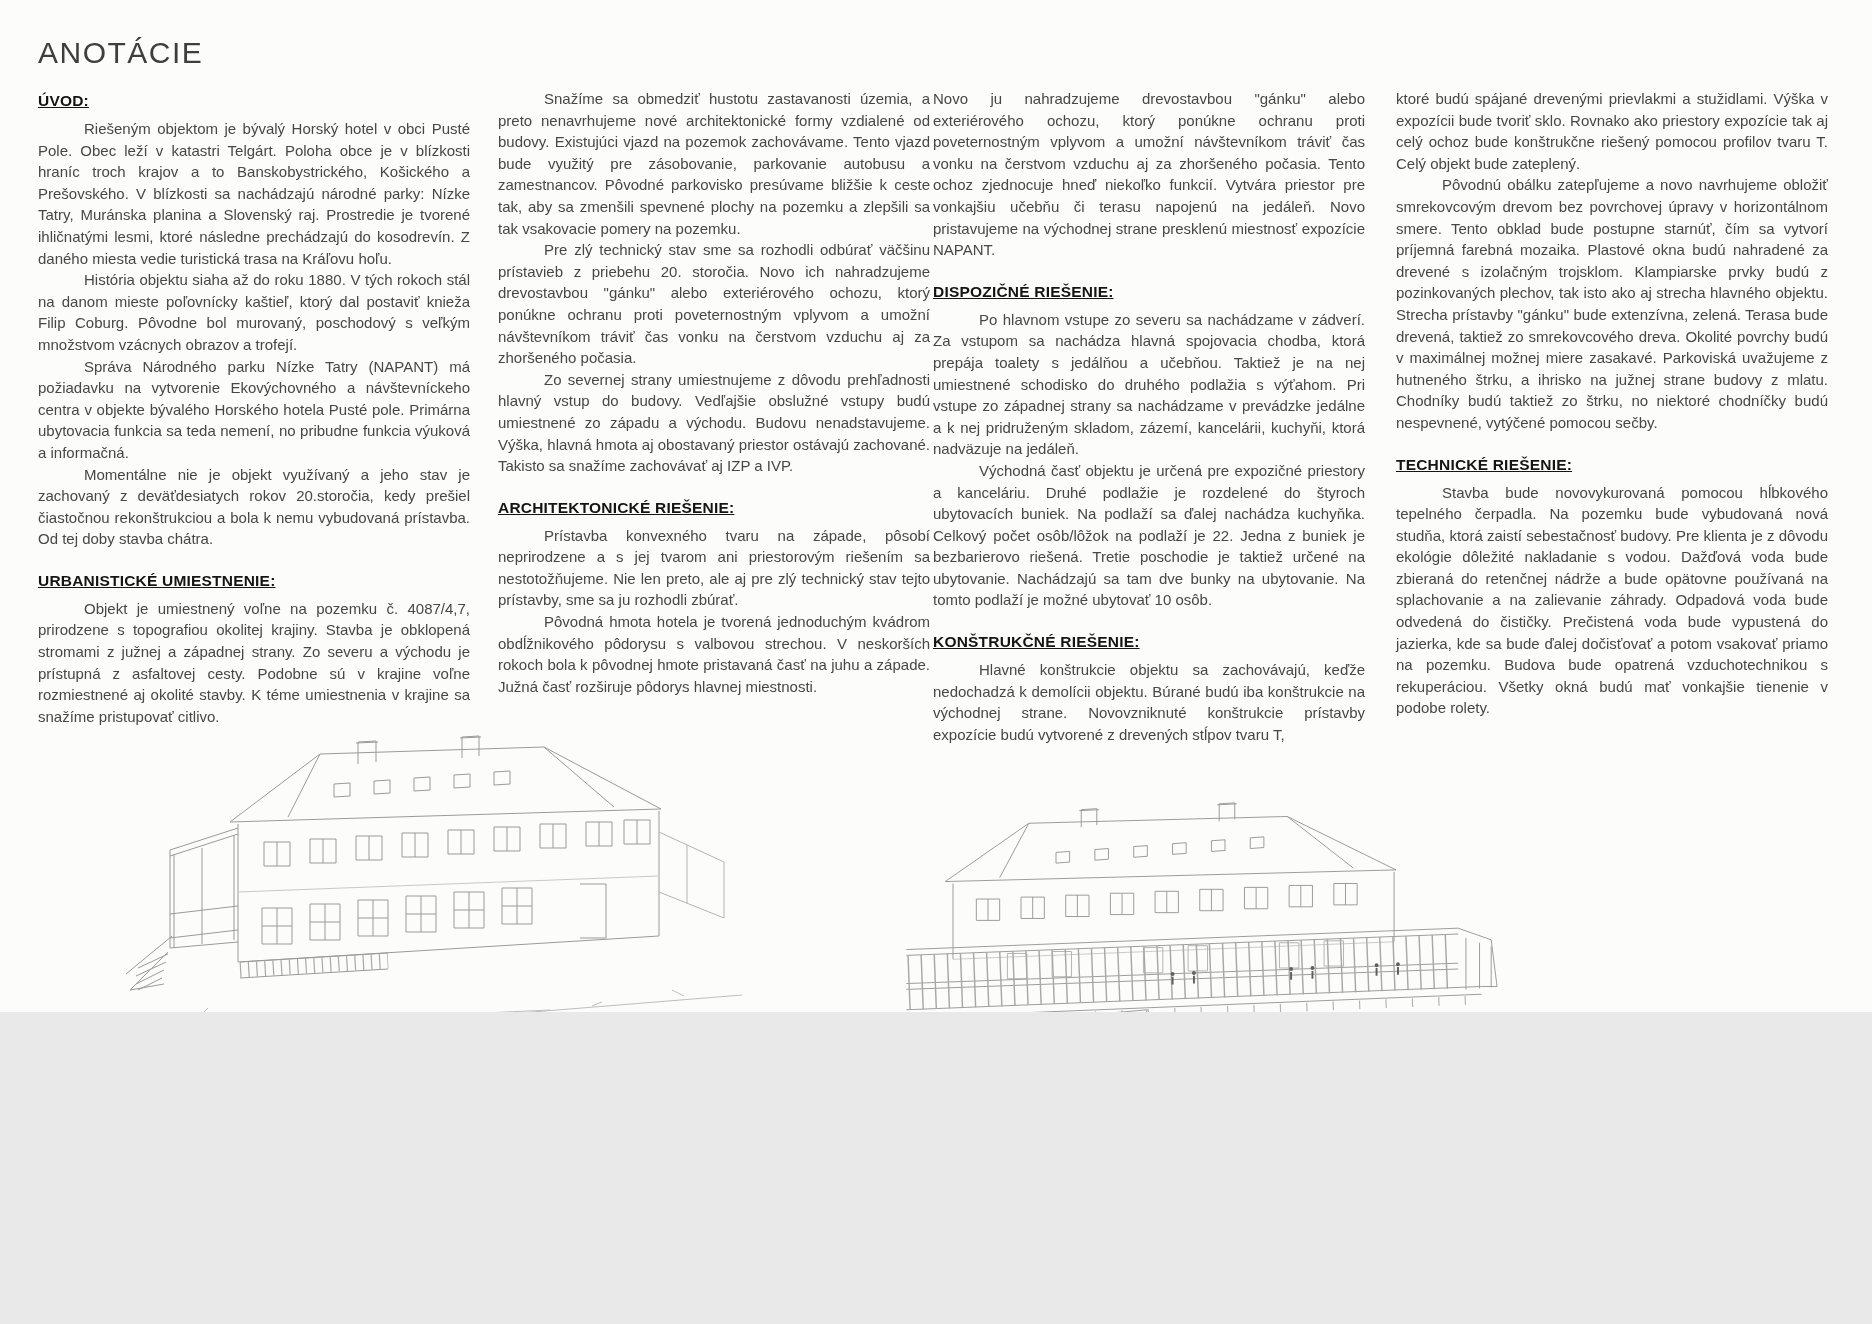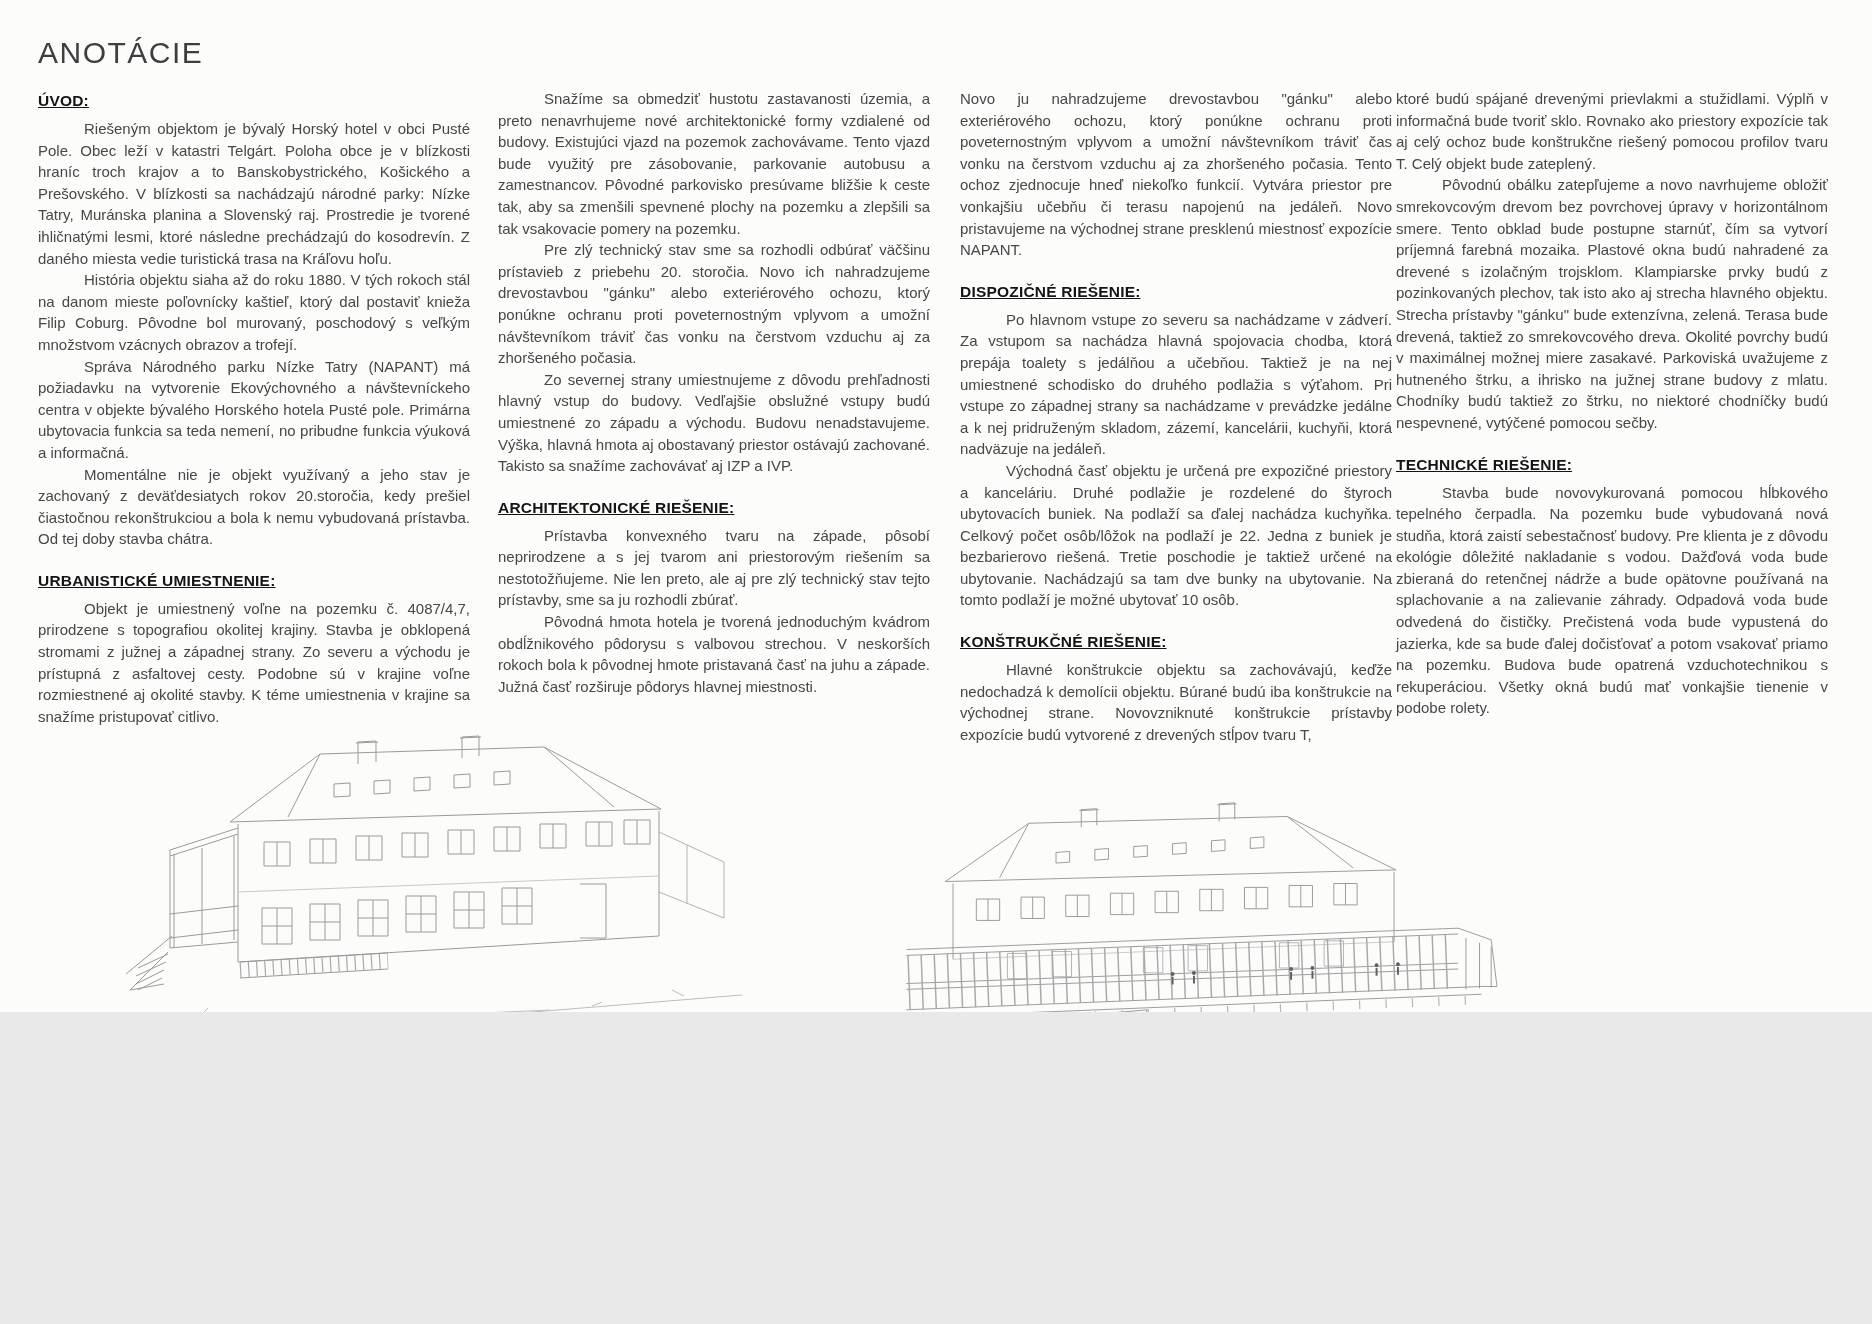--- a/index.html
+++ b/index.html
@@ -1,21 +1,21 @@
 <!DOCTYPE html>
 <html><head>
 <meta charset="utf-8">
 <style>
   html,body{margin:0;padding:0;background:#e9e9e9;}
   .sheet{position:relative;width:1872px;height:1012px;background:#fcfcfb;
          font-family:"Liberation Sans",sans-serif;overflow:hidden;margin:0 auto;}
   .col{position:absolute;width:432px;top:88px;}
   #col1{left:38px;top:36px;}
   #col2{left:498px;}
-  #col3{left:960px;}
+  #col3{left:933px;}
   #col4{left:1396px;}
   .page-title{font-size:30px;font-weight:400;color:#3e3e3e;letter-spacing:1.5px;margin:0 0 22px 0;}
   h2.sec{font-size:15.5px;font-weight:700;color:#141414;text-decoration:underline;
          margin:22px 0 8px 0;letter-spacing:.2px;}
   h2.sec.first{margin-top:0;}
   .col p{margin:0;font-size:15px;line-height:21.6px;color:#474747;text-align:justify;text-indent:46px;}
   .col p.cont{text-indent:0;}
   .sketch{position:absolute;}
   .sketch svg{display:block;}
   .logo{position:absolute;left:38px;top:1252px;font-size:19px;color:#101010;white-space:nowrap;}
@@ -55,21 +55,21 @@
   <div class="col" id="col3">
     <p class="cont">Novo ju nahradzujeme drevostavbou "gánku" alebo exteriérového ochozu, ktorý ponúkne ochranu proti poveternostným vplyvom a umožní návštevníkom tráviť čas vonku na čerstvom vzduchu aj za zhoršeného počasia. Tento ochoz zjednocuje hneď niekoľko funkcií. Vytvára priestor pre vonkajšiu učebňu či terasu napojenú na jedáleň. Novo pristavujeme na východnej strane presklenú miestnosť expozície NAPANT.</p>
     <h2 class="sec">DISPOZIČNÉ RIEŠENIE:</h2>
     <p>Po hlavnom vstupe zo severu sa nachádzame v zádverí. Za vstupom sa nachádza hlavná spojovacia chodba, ktorá prepája toalety s jedálňou a učebňou. Taktiež je na nej umiestnené schodisko do druhého podlažia s výťahom.  Pri vstupe zo západnej strany sa nachádzame v prevádzke jedálne a k nej pridruženým skladom, zázemí, kancelárii, kuchyňi, ktorá nadväzuje na jedáleň.</p>
     <p>Východná časť objektu je určená pre expozičné priestory a kanceláriu. Druhé podlažie je rozdelené do štyroch ubytovacích buniek. Na podlaží sa ďalej nachádza kuchyňka. Celkový počet osôb/lôžok na podlaží je 22. Jedna z buniek je bezbarierovo riešená. Tretie poschodie je taktiež určené na ubytovanie. Nachádzajú sa tam dve bunky na ubytovanie. Na tomto podlaží je možné ubytovať 10 osôb.</p>
     <h2 class="sec">KONŠTRUKČNÉ RIEŠENIE:</h2>
     <p>Hlavné konštrukcie objektu sa zachovávajú, keďže nedochadzá k demolícii objektu. Búrané budú iba konštrukcie na východnej strane. Novovzniknuté konštrukcie prístavby expozície budú vytvorené z drevených stĺpov tvaru T,</p>
   </div>
 
   <div class="col" id="col4">
-    <p class="cont">ktoré budú spájané drevenými prievlakmi a stužidlami. Výplň v informačná bude tvoriť sklo. Rovnako ako priestory expozície tak aj celý ochoz bude konštrukčne riešený pomocou profilov tvaru T. Celý objekt bude zateplený.</p>
+    <p class="cont">ktoré budú spájané drevenými prievlakmi a stužidlami. Výška v expozícii bude tvoriť sklo. Rovnako ako priestory expozície tak aj celý ochoz bude konštrukčne riešený pomocou profilov tvaru T. Celý objekt bude zateplený.</p>
     <p>Pôvodnú obálku zatepľujeme a novo navrhujeme obložiť smrekovcovým drevom bez povrchovej úpravy v horizontálnom smere. Tento obklad bude postupne starnúť, čím sa vytvorí príjemná farebná mozaika. Plastové okna budú nahradené za drevené s izolačným trojsklom. Klampiarske prvky budú z pozinkovaných plechov, tak isto ako aj strecha hlavného objektu. Strecha prístavby "gánku" bude extenzívna, zelená.  Terasa bude drevená, taktiež zo smrekovcového dreva. Okolité povrchy budú v maximálnej možnej miere zasakavé. Parkoviská uvažujeme z hutneného štrku, a ihrisko na južnej strane budovy z mlatu. Chodníky budú taktiež zo štrku, no niektoré chodníčky budú nespevnené, vytýčené pomocou sečby.</p>
     <h2 class="sec">TECHNICKÉ RIEŠENIE:</h2>
     <p>Stavba bude novovykurovaná pomocou hĺbkového tepelného čerpadla. Na pozemku bude vybudovaná nová studňa, ktorá zaistí sebestačnosť budovy. Pre klienta je z dôvodu ekológie dôležité nakladanie s vodou. Dažďová voda bude zbieraná do retenčnej nádrže a bude opätovne používaná na splachovanie a na zalievanie záhrady. Odpadová voda bude odvedená do čističky. Prečistená voda bude vypustená do jazierka, kde sa bude ďalej dočisťovať a potom vsakovať priamo na pozemku. Budova bude opatrená vzduchotechnikou s rekuperáciou. Všetky okná budú mať vonkajšie tienenie v podobe rolety.</p>
   </div>
 
   <div class="sketch" style="left:112px;top:722px;">
     <svg width="640" height="345" viewBox="0 0 640 345">
       <g stroke="#9a9a9a" fill="none" stroke-width="1">
 
         <path d="M118,100 L208,32 L432,25 L549,87 M118,100 L549,87 M208,32 L176,95 M432,25 L502,85"></path>

